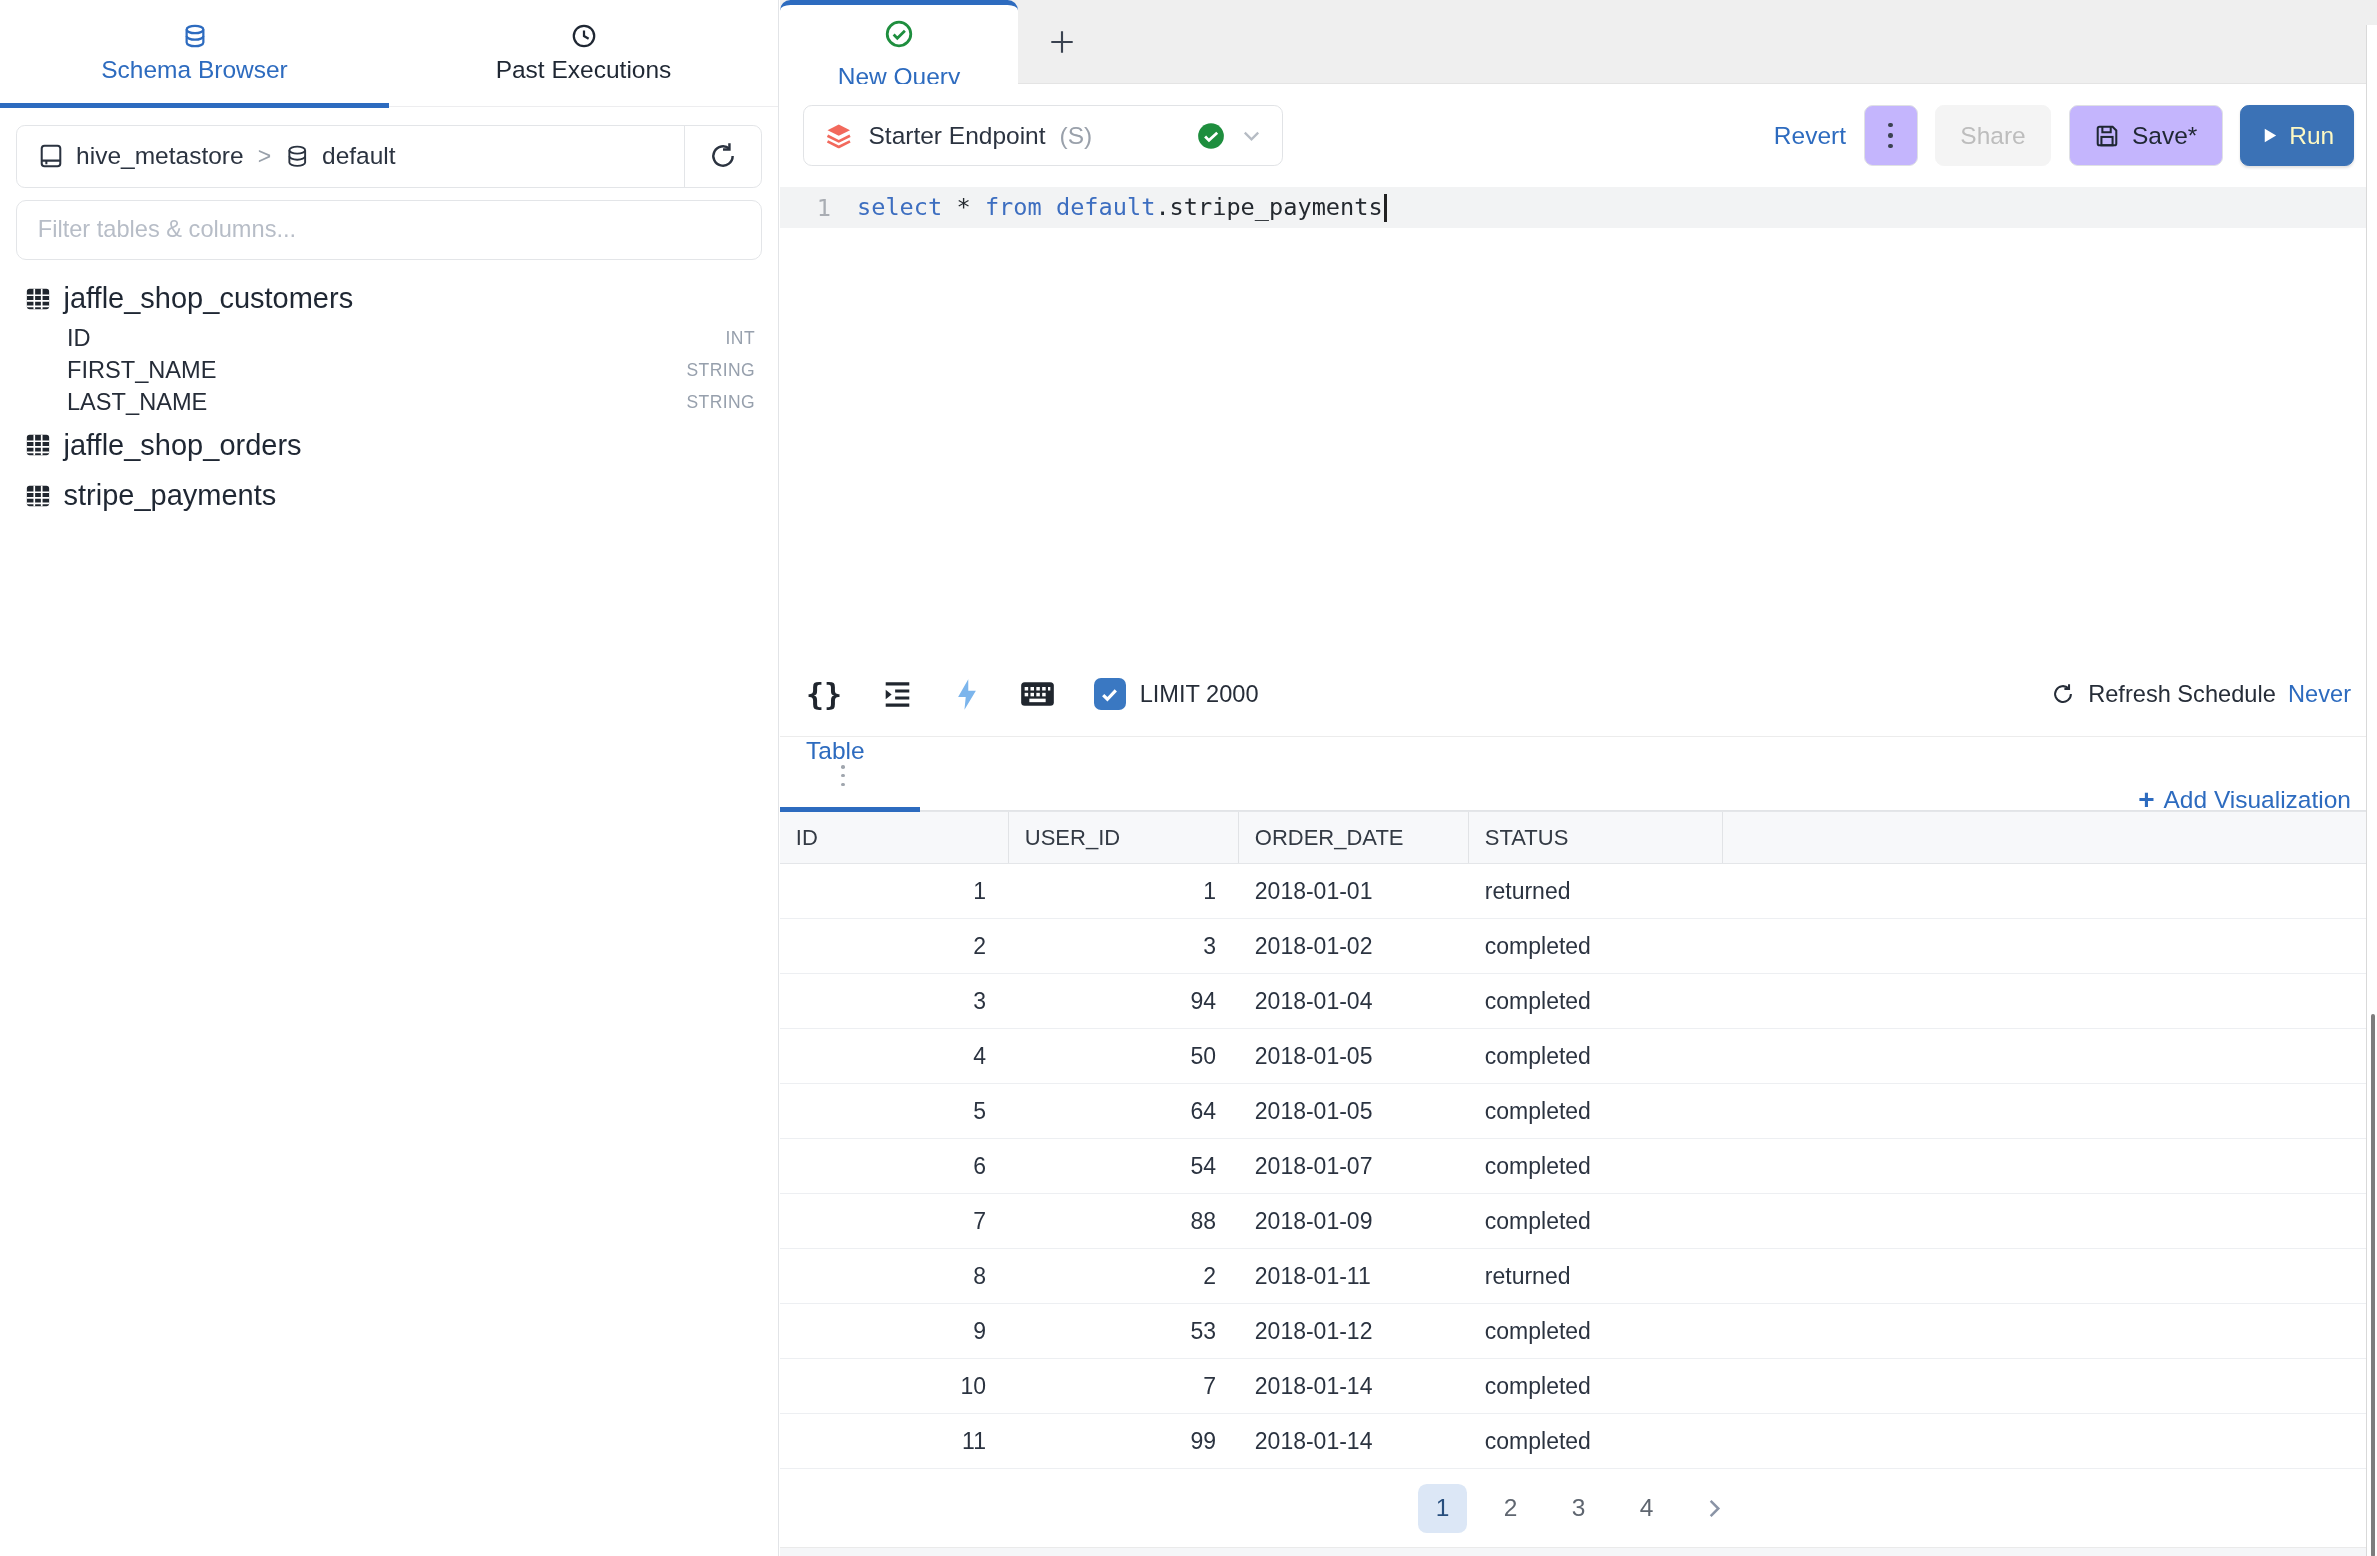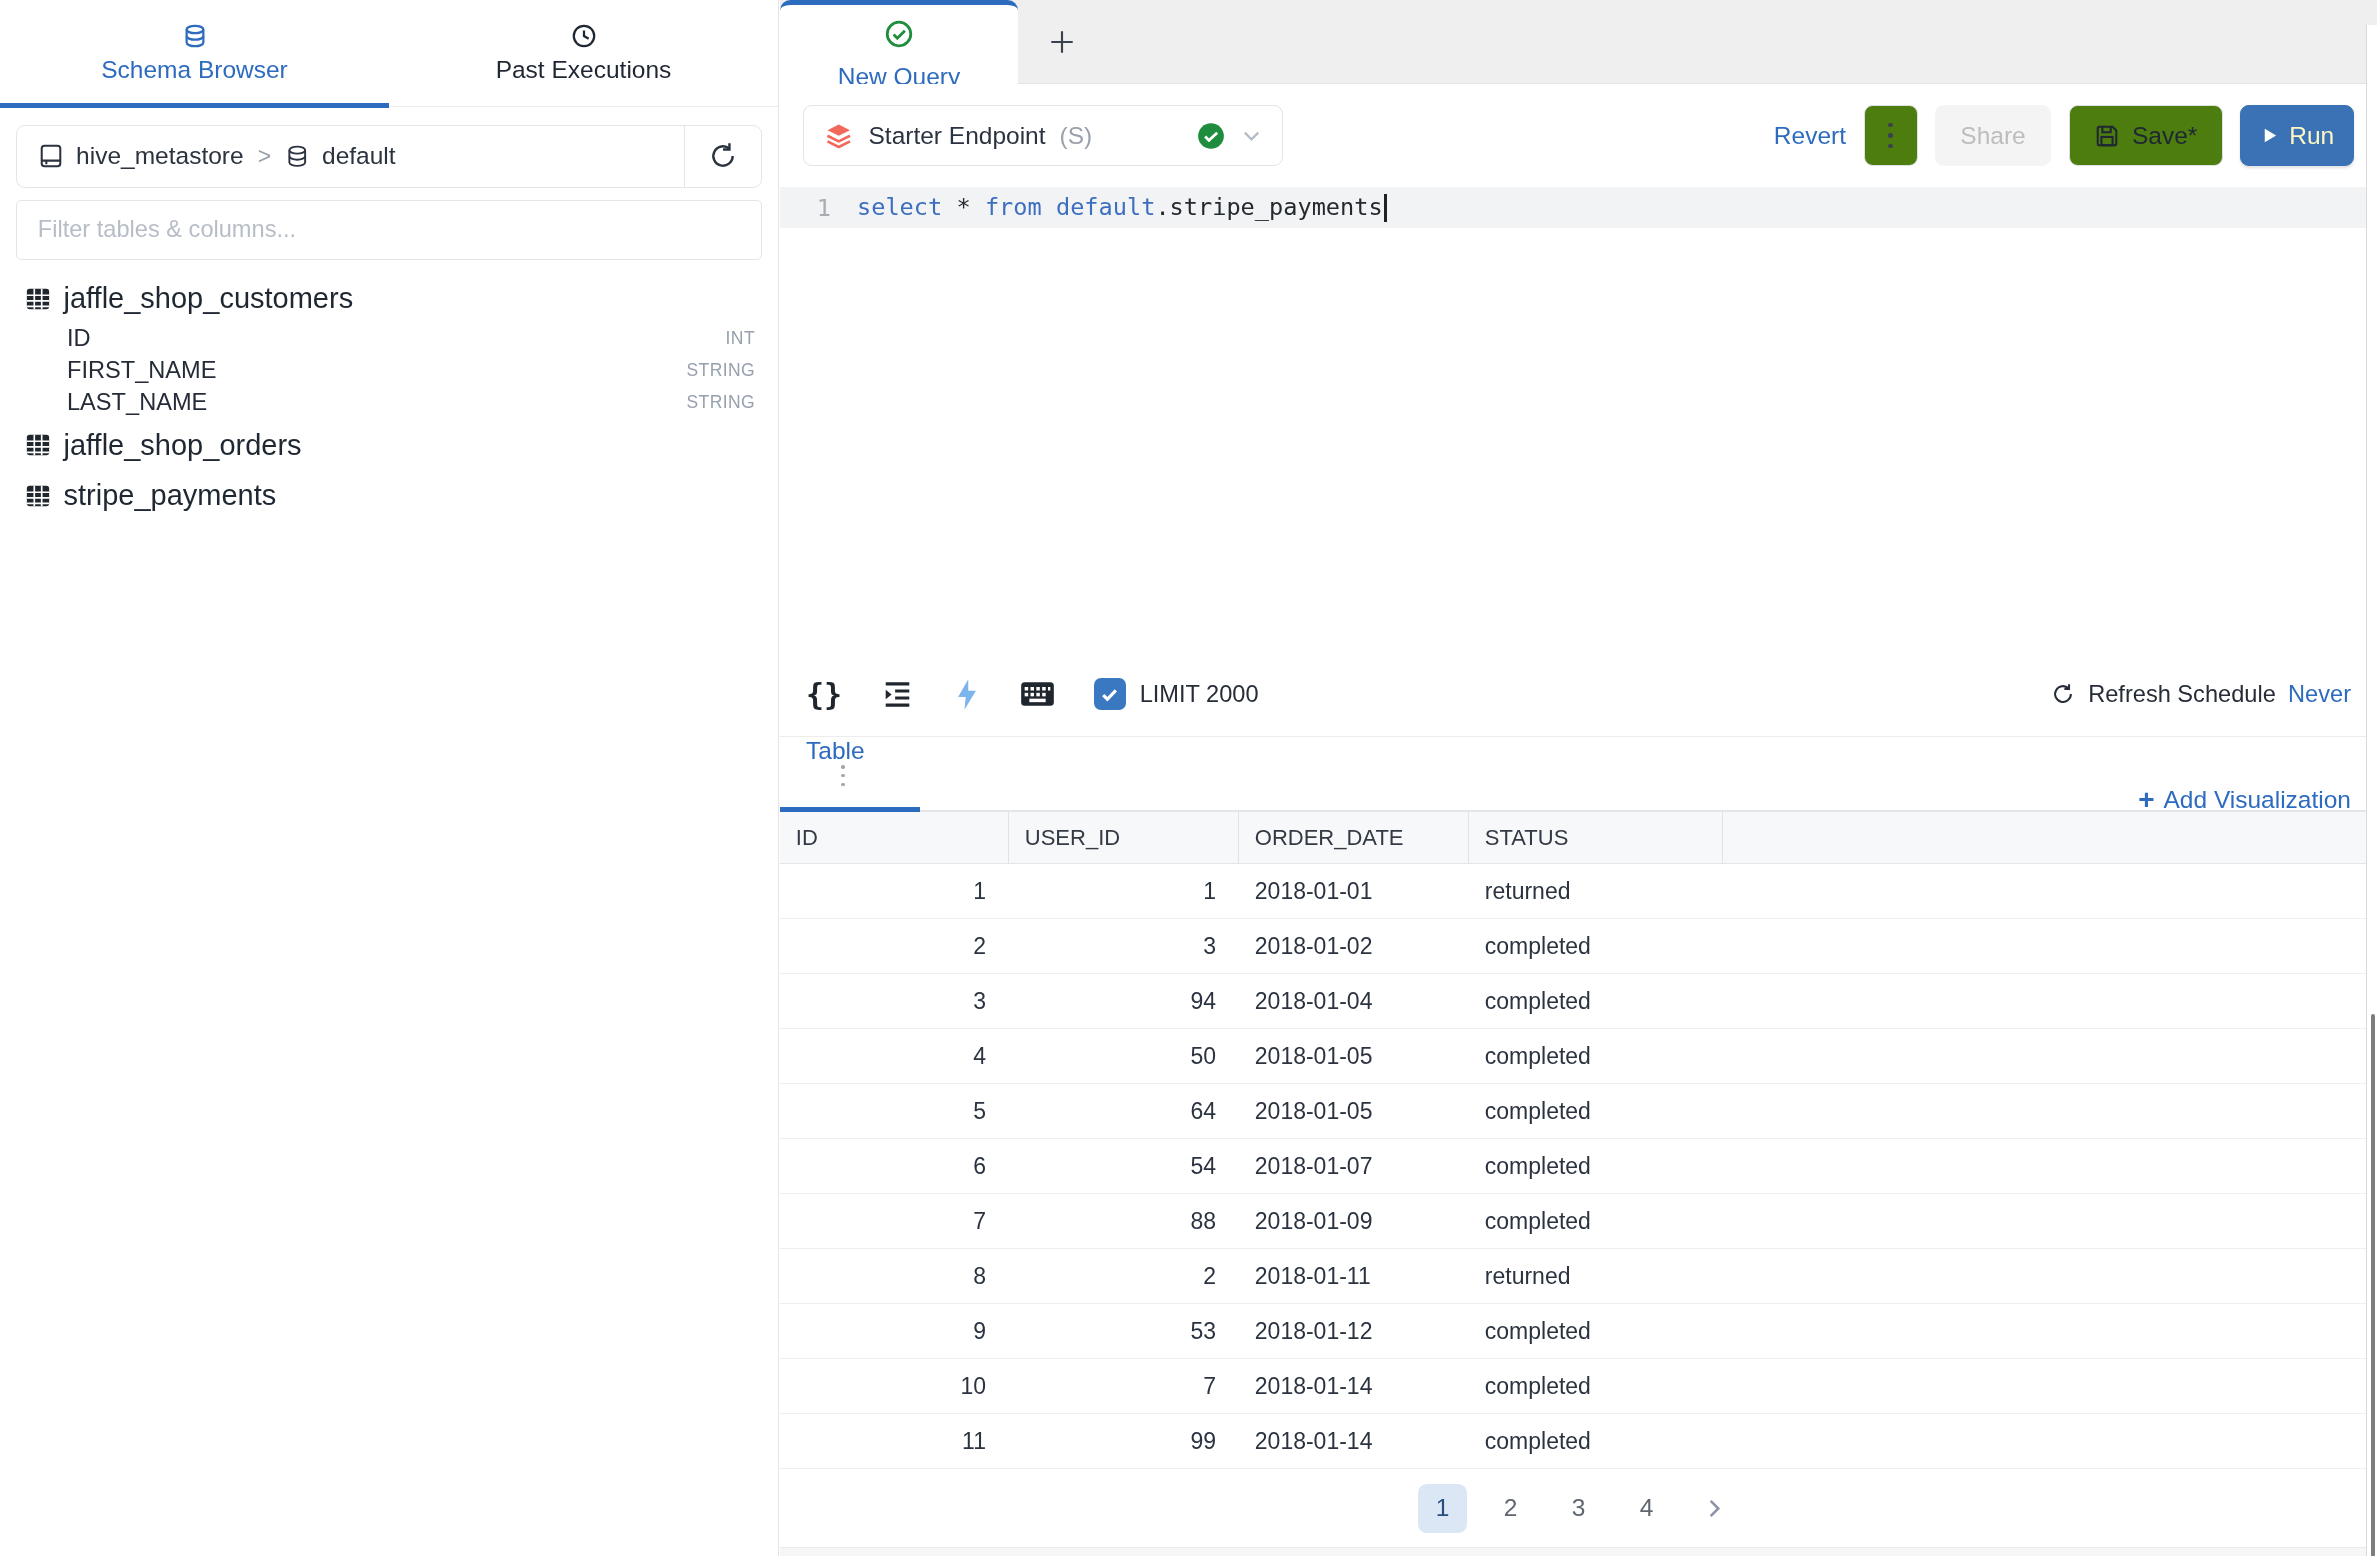--- a/index.html
+++ b/index.html
@@ -19,21 +19,21 @@
   .side-tab.inactive { color:#1f2733; }
   .icon { display:inline-flex; align-items:center; justify-content:center; }
 
   .crumb-box { margin:17.5px 15.8px 0 15.8px; height:63px; border:0.9px solid #e3e5e8; border-radius:8.8px;
                display:flex; align-items:stretch; overflow:hidden; background:#fff; }
   .crumb-main { flex:1; display:flex; align-items:center; padding-left:21px; gap:12.3px; font-size:24.5px; }
   .crumb-sep { color:#98a0aa; font-size:23px; margin:0 1.8px; }
   .crumb-refresh { width:77px; border-left:0.9px solid #e3e5e8; display:flex; align-items:center; justify-content:center; cursor:pointer; }
 
   .filter-box { margin:12.3px 15.8px 0 15.8px; }
-  .filter-box input { width:100%; height:60px; border:0.9px solid #e3e5e8; border-radius:5px;
+  .filter-box input { width:100%; height:60px; border:0.9px solid #e3e5e8; border-radius:10px;
                       font-size:23.6px; padding:1px 21px; color:#0c4a6e; outline:none;
                       font-family:"Liberation Sans", sans-serif; }
   .filter-box input::placeholder { color:#b7bdc7; }
 
   .tree { margin-top:19px; }
   .tree-table { display:flex; align-items:center; gap:13px; padding-left:24.5px; height:40px;
                 font-size:29px; color:#1f2733; cursor:pointer; margin-bottom:3.5px; }
   .tree-col { display:flex; align-items:center; height:32px; padding-left:67px; padding-right:23px;
               font-size:23.6px; color:#252c38; cursor:pointer; }
   .tree-col .ctype { margin-left:auto; font-size:17.5px; color:#97a0ad; letter-spacing:0.4px; }
@@ -50,21 +50,21 @@
   .addtab { width:88px; display:flex; align-items:center; justify-content:center; cursor:pointer; }
 
   .query-header { height:103px; display:flex; align-items:center; padding:0 23px; background:#fff; }
   .endpoint { width:480px; height:61px; border:0.9px solid #e1e3e6; border-radius:8.8px;
               display:flex; align-items:center; padding:0 19px; gap:14px; cursor:pointer; }
   .endpoint .ep-name { font-size:24.5px; color:#2b3340; }
   .endpoint .ep-size { font-size:24.5px; color:#9aa1ab; }
   .hdr-actions { margin-left:auto; display:flex; align-items:center; gap:17.5px; }
   .link { color:#2d6bbf; font-size:24.5px; cursor:pointer; }
   .btn { height:61px; border-radius:8.8px; display:flex; align-items:center; justify-content:center;
-         font-size:24.5px; cursor:pointer; background:#4d7c0f; border:0.9px solid #dfe1e4; }
+         font-size:24.5px; cursor:pointer; background:#c4b5fd; border:0.9px solid #dfe1e4; }
   .btn-kebab { width:54px; }
   .btn-share { width:116px; background:#f4f4f4; border:0.9px solid #f4f4f4; color:#bdbdbd; cursor:default; }
   .btn-save { width:154px; gap:12.3px; color:#1f2733; }
   .btn-run { width:114px; gap:10.5px; background:#3b72b6; border:0.9px solid #3b72b6; color:#fef9c3;
              box-shadow:0 1.8px 2.6px rgba(0,0,0,.12); }
   .kebab-dots { display:flex; flex-direction:column; gap:6.1px; }
   .kebab-dots i { width:4.4px; height:4.4px; border-radius:50%; background:#3a4250; }
 
   .editor { height:465px; background:#fff; position:relative; font-family:"DejaVu Sans Mono", monospace; }
   .ed-line { display:flex; align-items:center; height:41px; background:#f2f3f4; }

